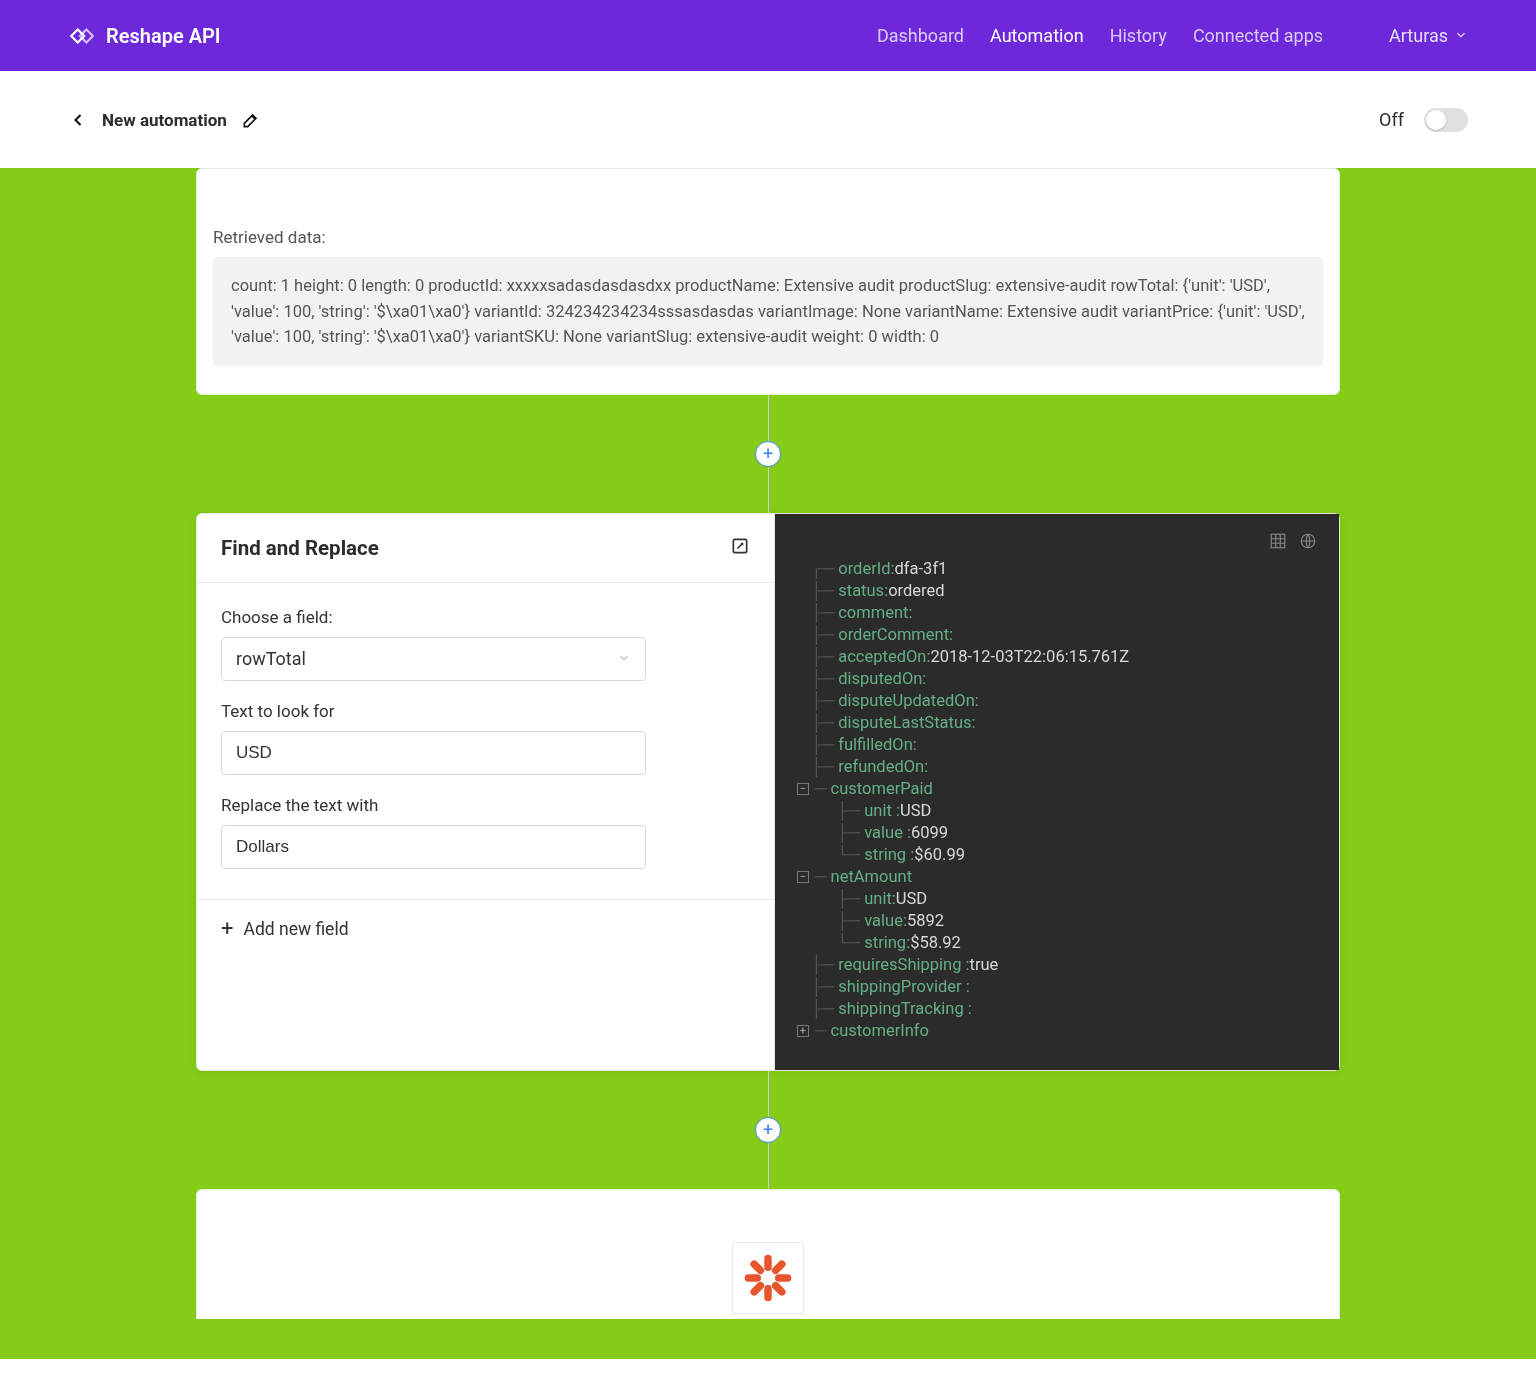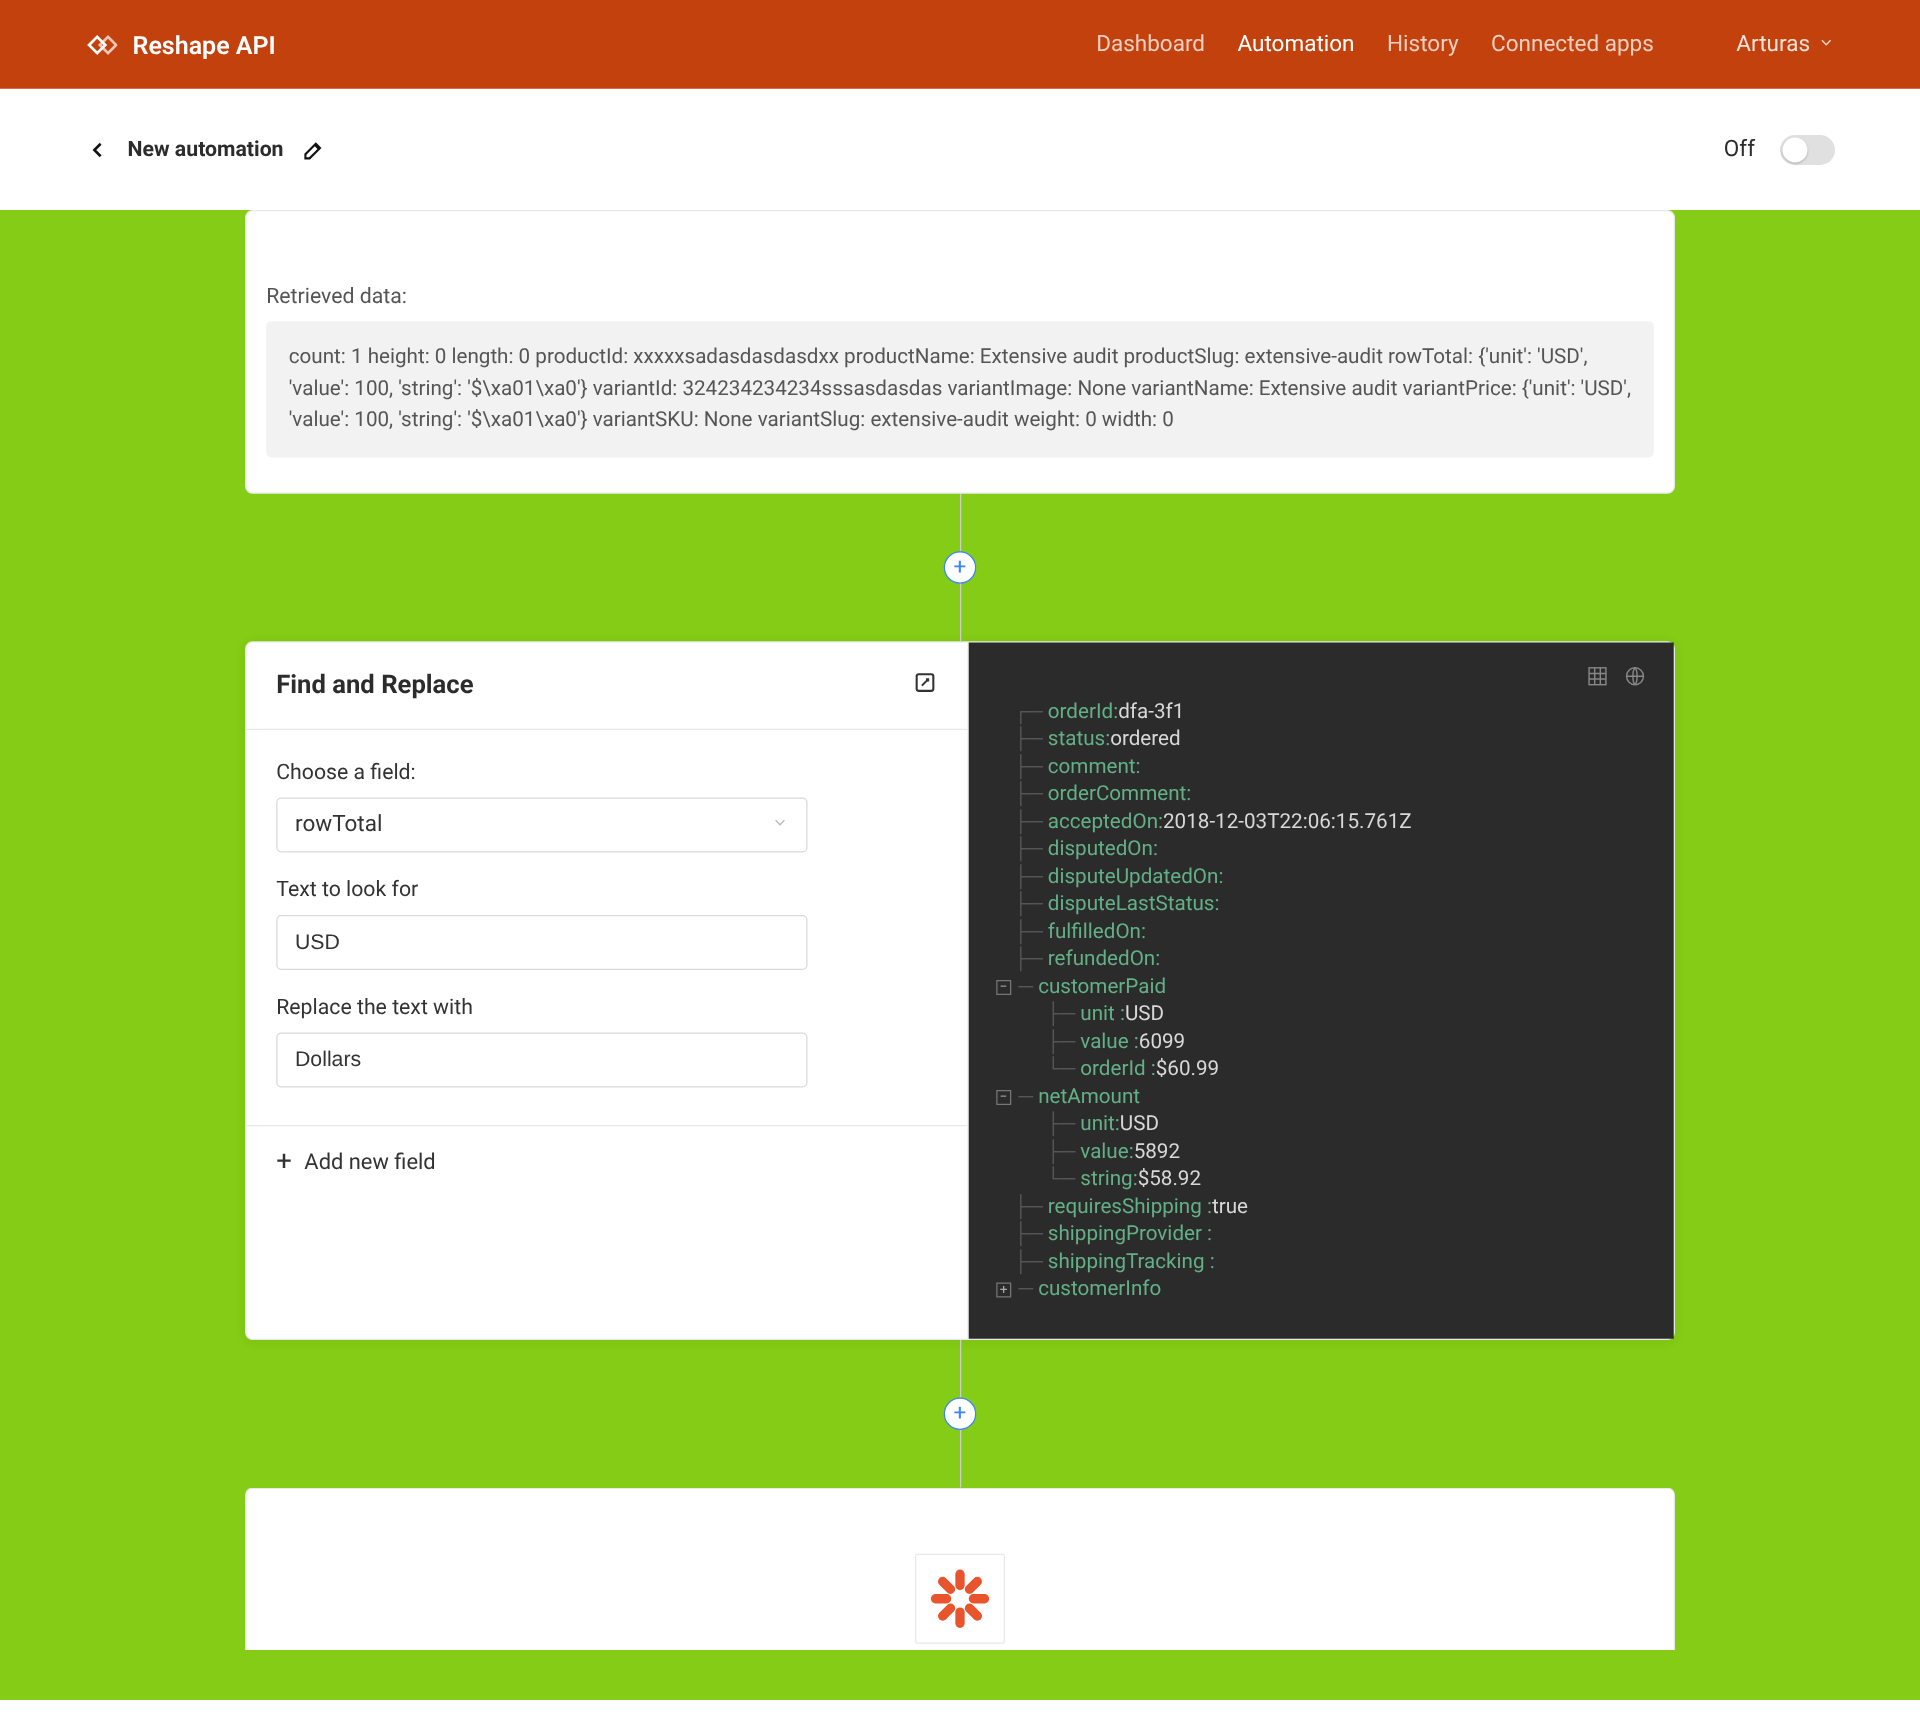--- a/index.html
+++ b/index.html
@@ -5,21 +5,21 @@
   * { box-sizing: border-box; margin: 0; padding: 0; }
   body {
     font-family: -apple-system, BlinkMacSystemFont, "Segoe UI", Roboto, "Helvetica Neue", Arial, sans-serif;
     background: #fff;
     color: #2c2c2c;
     font-size: 18px;
   }
 
   
   .header {
-    background: #c2410c;
+    background: #6d28d9;
     color: #fff;
     height: 71px;
     display: flex;
     align-items: center;
     padding: 0 68px;
   }
   .header-left { display: flex; align-items: center; gap: 12px; }
   .logo-icon svg { display: block; }
   .brand { font-size: 20px; font-weight: 600; color: #fff; }
   .header-nav { margin-left: auto; display: flex; align-items: center; gap: 26px; }
@@ -319,21 +319,21 @@
               <span class="tkey">unit :</span> 
               <span class="tval">USD</span>
             </div>
           <div class="tree-row indent1">
               <span class="tick">├─</span>
               <span class="tkey">value :</span> 
               <span class="tval">6099</span>
             </div>
           <div class="tree-row indent1">
               <span class="tick">└─</span>
-              <span class="tkey">orderId :</span> 
+              <span class="tkey">string :</span> 
               <span class="tval">$60.99</span>
             </div>
           <div class="tree-row" style="padding-left:0">
               <span class="expander">−</span>
               <span class="tick">─</span>
               <span class="tkey">netAmount</span>
             </div>
           <div class="tree-row indent1">
               <span class="tick">├─</span>
               <span class="tkey">unit:</span> 

